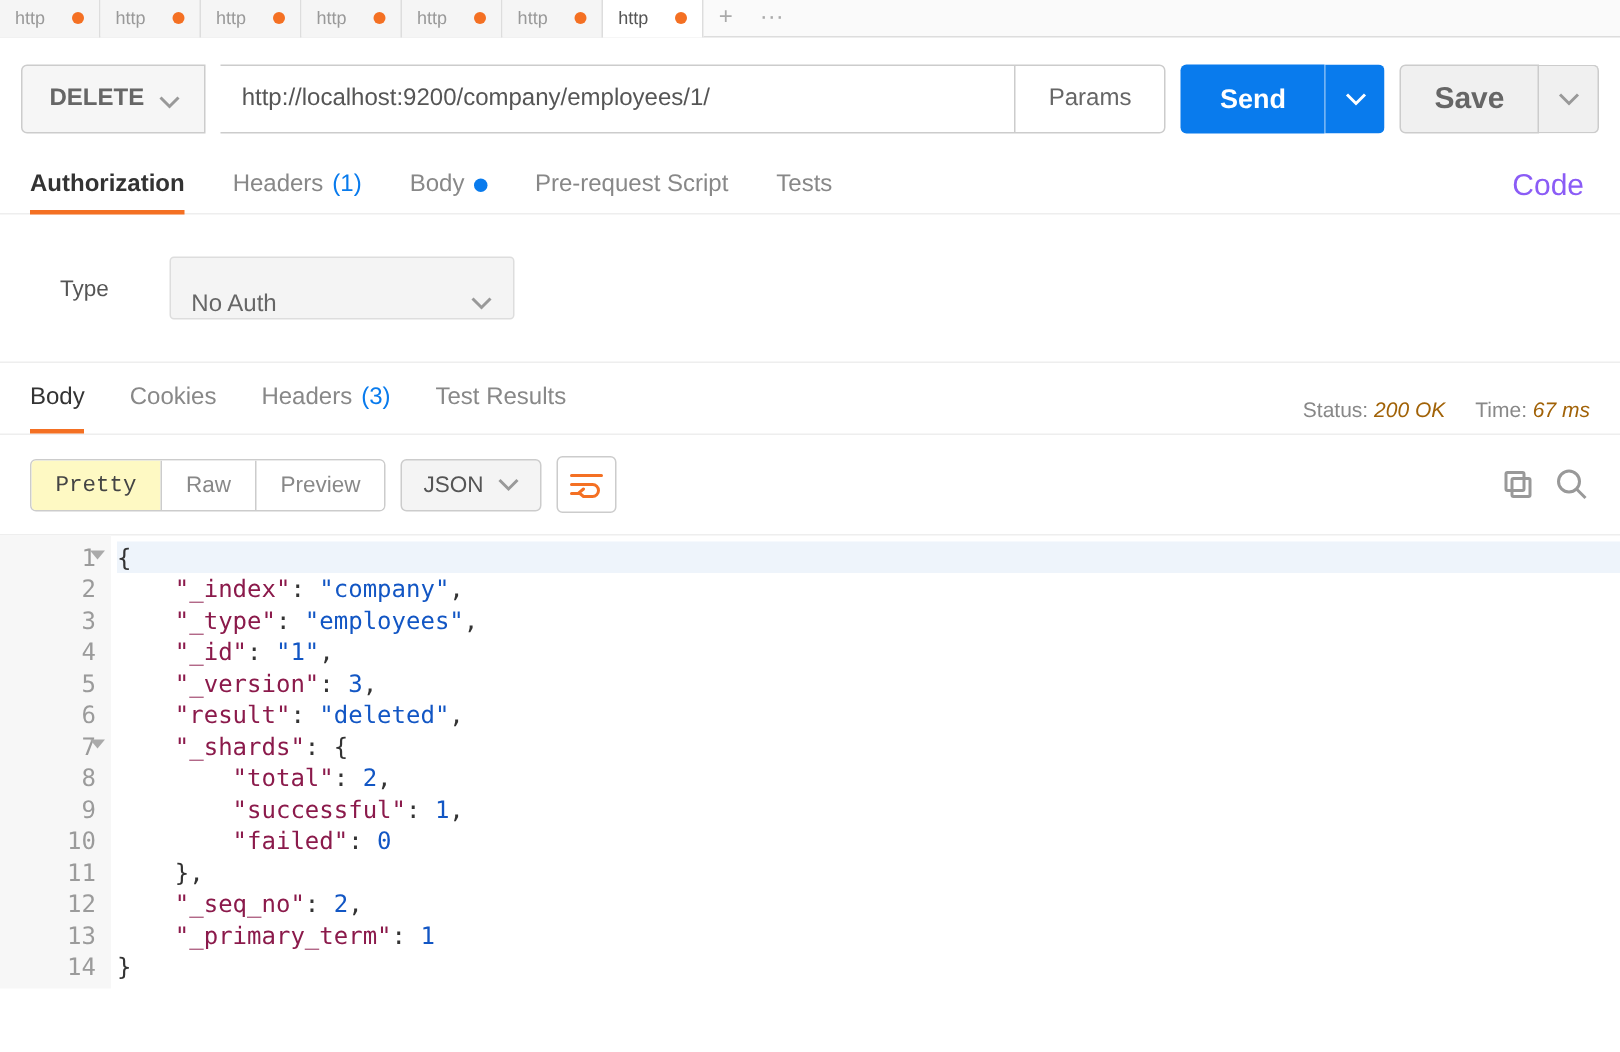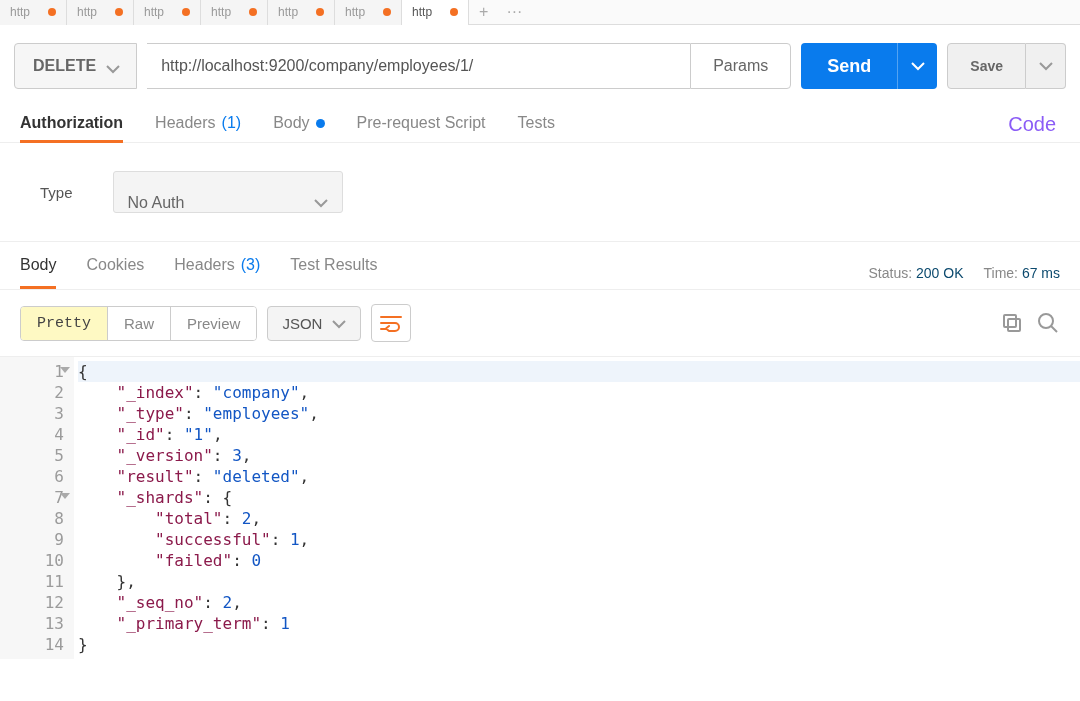--- a/index.html
+++ b/index.html
@@ -17,21 +17,21 @@
   
   .request-row { display:flex; align-items:stretch; gap:10px; padding:18px 14px 18px 14px; }
   .method-btn { display:flex; align-items:center; gap:10px; padding:0 18px; border:1px solid #ccc; border-radius:4px 0 0 4px; background:#f6f6f6; height:46px; font-weight:600; color:#666; font-size:16px; cursor:pointer; }
   .chev { width:12px; height:12px; display:inline-block; }
   .url-wrap { display:flex; flex:1; }
   .url-input { flex:1; height:46px; border:1px solid #ccc; border-left:0; border-right:0; padding:0 14px; font-size:16px; color:#555; outline:none; }
   .params-btn { height:46px; padding:0 22px; border:1px solid #ccc; border-radius:0 4px 4px 0; background:#fff; color:#666; font-size:16px; cursor:pointer; }
   .btn-group { display:flex; }
   .send-btn { height:46px; padding:0 26px; background:#097bed; color:#fff; border:0; font-size:18px; font-weight:600; border-radius:4px 0 0 4px; cursor:pointer; }
   .send-drop { height:46px; width:40px; background:#097bed; border:0; border-left:1px solid rgba(255,255,255,.3); border-radius:0 4px 4px 0; cursor:pointer; display:flex; align-items:center; justify-content:center; }
-  .save-btn { height:46px; padding:0 22px; background:#f0f0f0; border:1px solid #ccc; border-radius:4px 0 0 4px; color:#666; font-size:14px; font-weight:600; cursor:pointer; }
+  .save-btn { height:46px; padding:0 22px; background:#f0f0f0; border:1px solid #ccc; border-radius:4px 0 0 4px; color:#666; font-size:20px; font-weight:600; cursor:pointer; }
   .save-drop { height:46px; width:40px; background:#f0f0f0; border:1px solid #ccc; border-left:0; border-radius:0 4px 4px 0; cursor:pointer; display:flex; align-items:center; justify-content:center; }
 
   
   .req-tabs { display:flex; align-items:center; gap:32px; padding:0 20px; border-bottom:1px solid #eee; height:36px; }
   .req-tab { color:#888; font-size:16px; cursor:pointer; height:36px; display:flex; align-items:center; gap:6px; border-bottom:3px solid transparent; }
   .req-tab.active { color:#333; border-bottom-color:#f47023;font-weight:bold; }
   .count { color:#097bed; }
   .bullet-blue { width:9px; height:9px; border-radius:50%; background:#097bed; display:inline-block; }
   .code-link { margin-left:auto; color:#8b5cf6; font-size:20px; cursor:pointer; padding-right:4px; }
 
@@ -39,21 +39,21 @@
   .auth-area { display:flex; align-items:center; gap:40px; padding:28px 20px 28px 40px; border-bottom:1px solid #eee; }
   .auth-label { font-size:15px; color:#555; }
   .auth-select { display:flex; align-items:flex-end; justify-content:space-between; width:230px; height:42px; padding:0 14px; background:#f4f4f4; border:1px solid #ddd; border-radius:3px; color:#666; font-size:16px; cursor:pointer; }
 
   
   .resp-tabs-row { display:flex; align-items:center; padding:14px 20px 0 20px; border-bottom:1px solid #eee; }
   .resp-tabs { display:flex; gap:30px; }
   .resp-tab { color:#888; font-size:16px; cursor:pointer; padding-bottom:12px; border-bottom:3px solid transparent; display:flex; gap:6px; align-items:center; }
   .resp-tab.active { color:#333; border-bottom-color:#f47023; }
   .resp-meta { margin-left:auto; display:flex; gap:20px; font-size:14px; color:#888; }
-  .resp-meta .val { color:#0c4a6e; }
+  .resp-meta .val { color:#a16207;font-style:italic; }
 
   
   .viewer-row { display:flex; align-items:center; gap:10px; padding:14px 20px; }
   .seg { display:flex; border:1px solid #ccc; border-radius:4px; overflow:hidden; }
   .seg-btn { padding:8px 16px; font-size:15px; color:#888; background:#fff; cursor:pointer; }
   .seg-btn.active { background:#fef9c3; color:#444;font-family:Liberation Mono, monospace; }
   .seg-btn + .seg-btn { border-left:1px solid #ccc; }
   .json-dd { display:flex; align-items:center; gap:10px; padding:8px 14px; border:1px solid #ccc; border-radius:4px; background:#f4f4f4; color:#555; font-size:15px; cursor:pointer; }
   .wrap-icon { width:40px; height:38px; display:flex; align-items:center; justify-content:center; border:1px solid #ccc; border-radius:4px; cursor:pointer; }
   .viewer-right { margin-left:auto; display:flex; gap:12px; }

